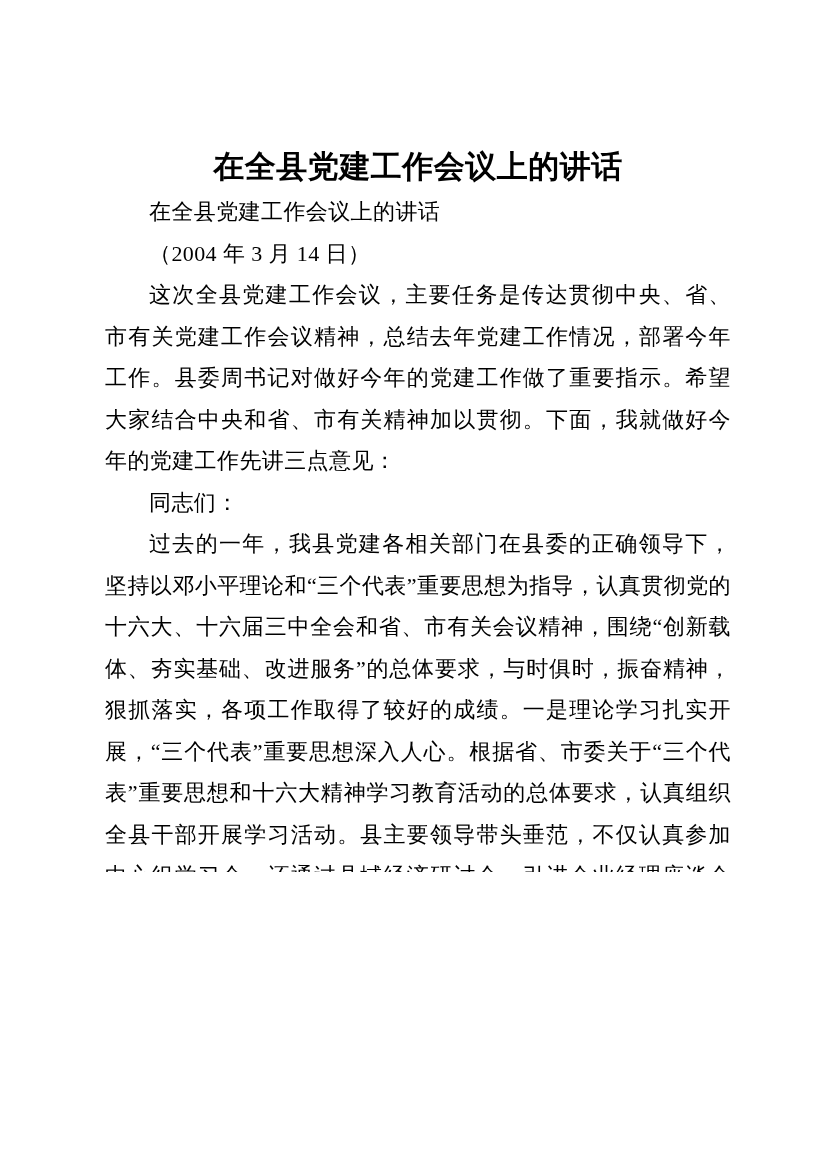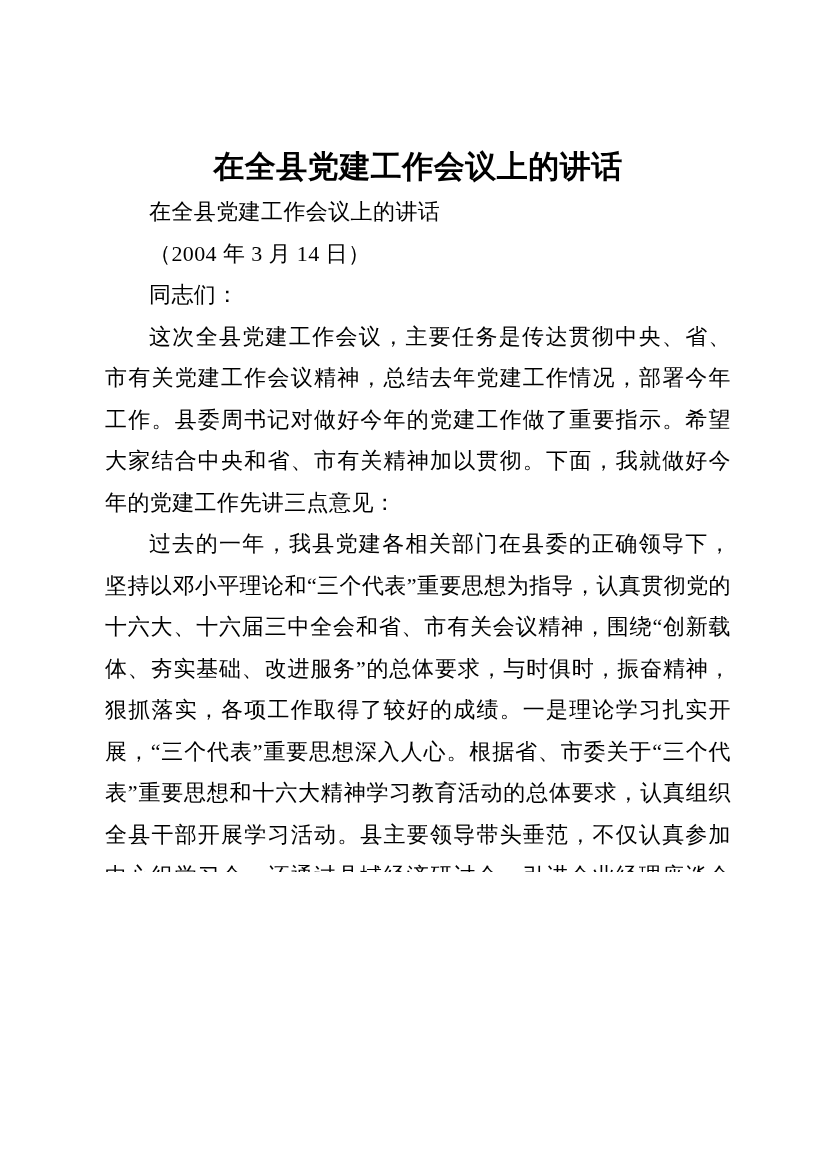--- a/index.html
+++ b/index.html
@@ -62,20 +62,20 @@
 </head>
 <body>
 
 <div class="page">
 
   <h1 class="doc-title">在全县党建工作会议上的讲话</h1>
 
   <div class="body-text">
     <p>在全县党建工作会议上的讲话</p>
     <p>（2004 年 3 月 14 日）</p>
+    <p>这次全县党建工作会议，主要任务是传达贯彻中央、省、市有关党建工作会议精神，总结去年党建工作情况，部署今年工作。县委周书记对做好今年的党建工作做了重要指示。希望大家结合中央和省、市有关精神加以贯彻。下面，我就做好今年的党建工作先讲三点意见：</p>
     <p>同志们：</p>
-    <p>这次全县党建工作会议，主要任务是传达贯彻中央、省、市有关党建工作会议精神，总结去年党建工作情况，部署今年工作。县委周书记对做好今年的党建工作做了重要指示。希望大家结合中央和省、市有关精神加以贯彻。下面，我就做好今年的党建工作先讲三点意见：</p>
     <p>过去的一年，我县党建各相关部门在县委的正确领导下，坚持以邓小平理论和“三个代表”重要思想为指导，认真贯彻党的十六大、十六届三中全会和省、市有关会议精神，围绕“创新载体、夯实基础、改进服务”的总体要求，与时俱时，振奋精神，狠抓落实，各项工作取得了较好的成绩。一是理论学习扎实开展，“三个代表”重要思想深入人心。根据省、市委关于“三个代表”重要思想和十六大精神学习教育活动的总体要求，认真组织全县干部开展学习活动。县主要领导带头垂范，不仅认真参加中心组学习会，还通过县域经济研讨会、引进企业经理座谈会等调研活动，广泛听取各方意见。县领导班子成员还结合县第九届党代会</p>
   </div>
 
   <div class="footer">第 1 页  共 1 页</div>
 
 </div>
 
 </body></html>

